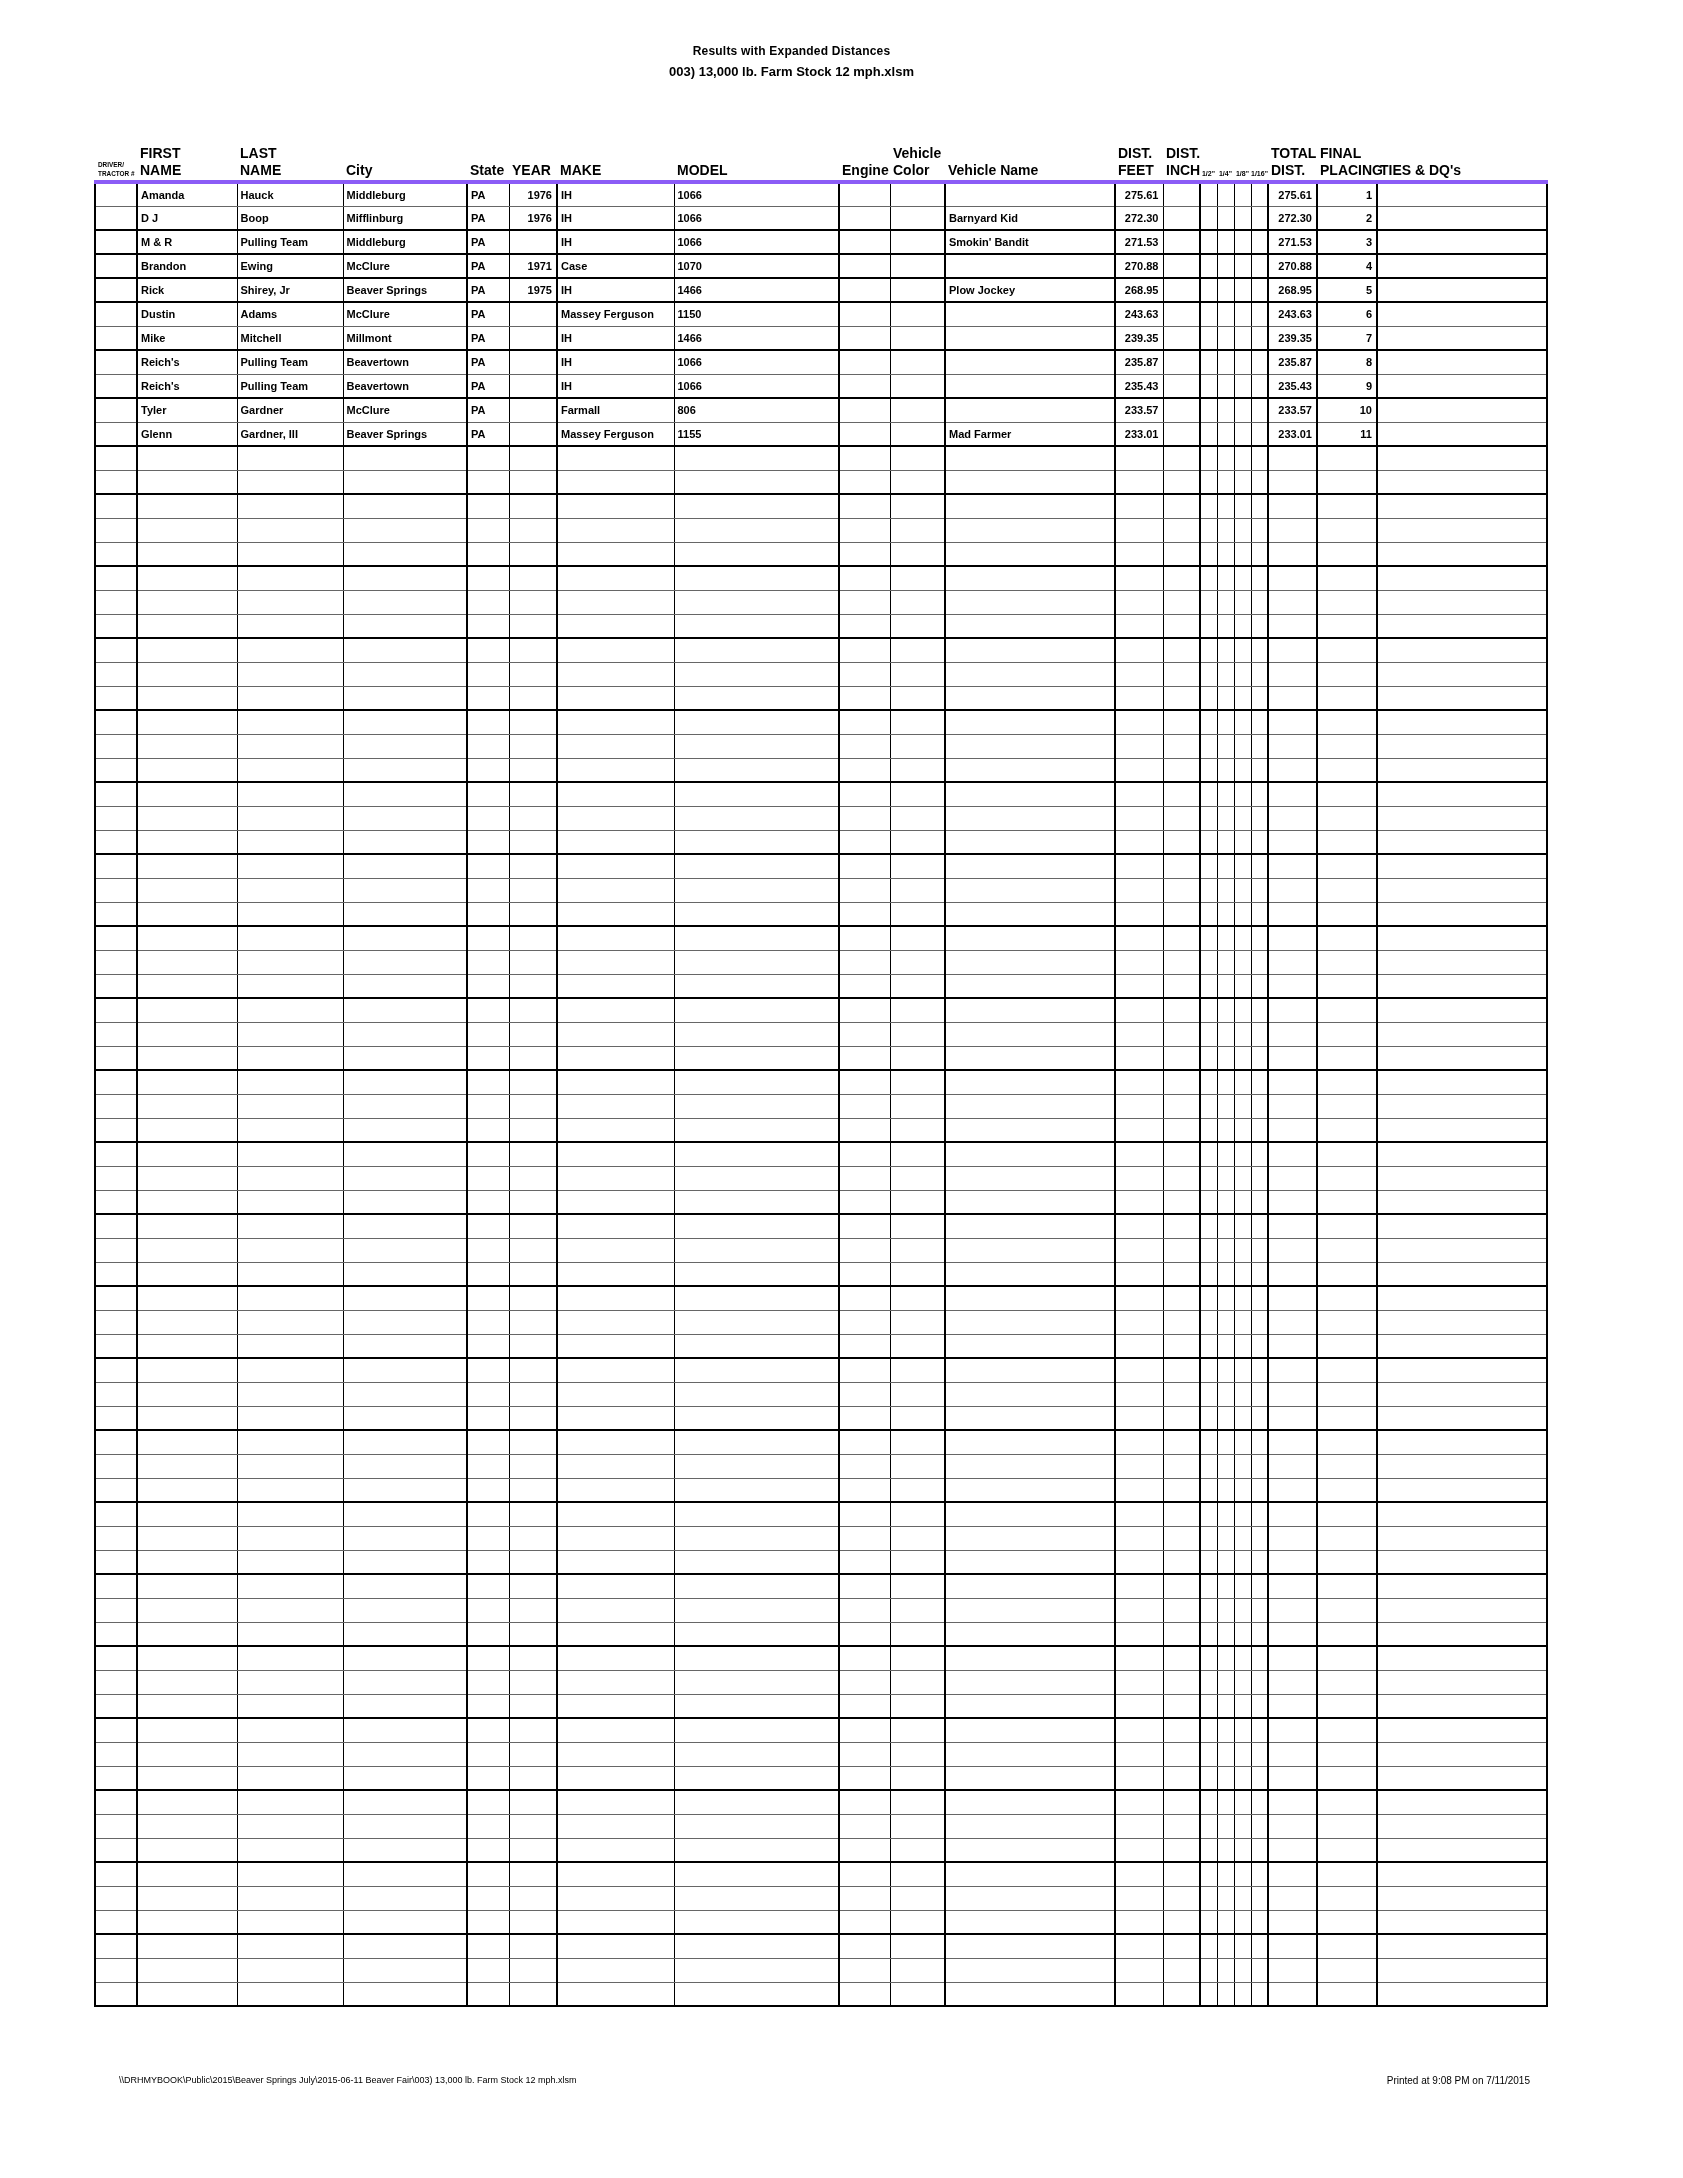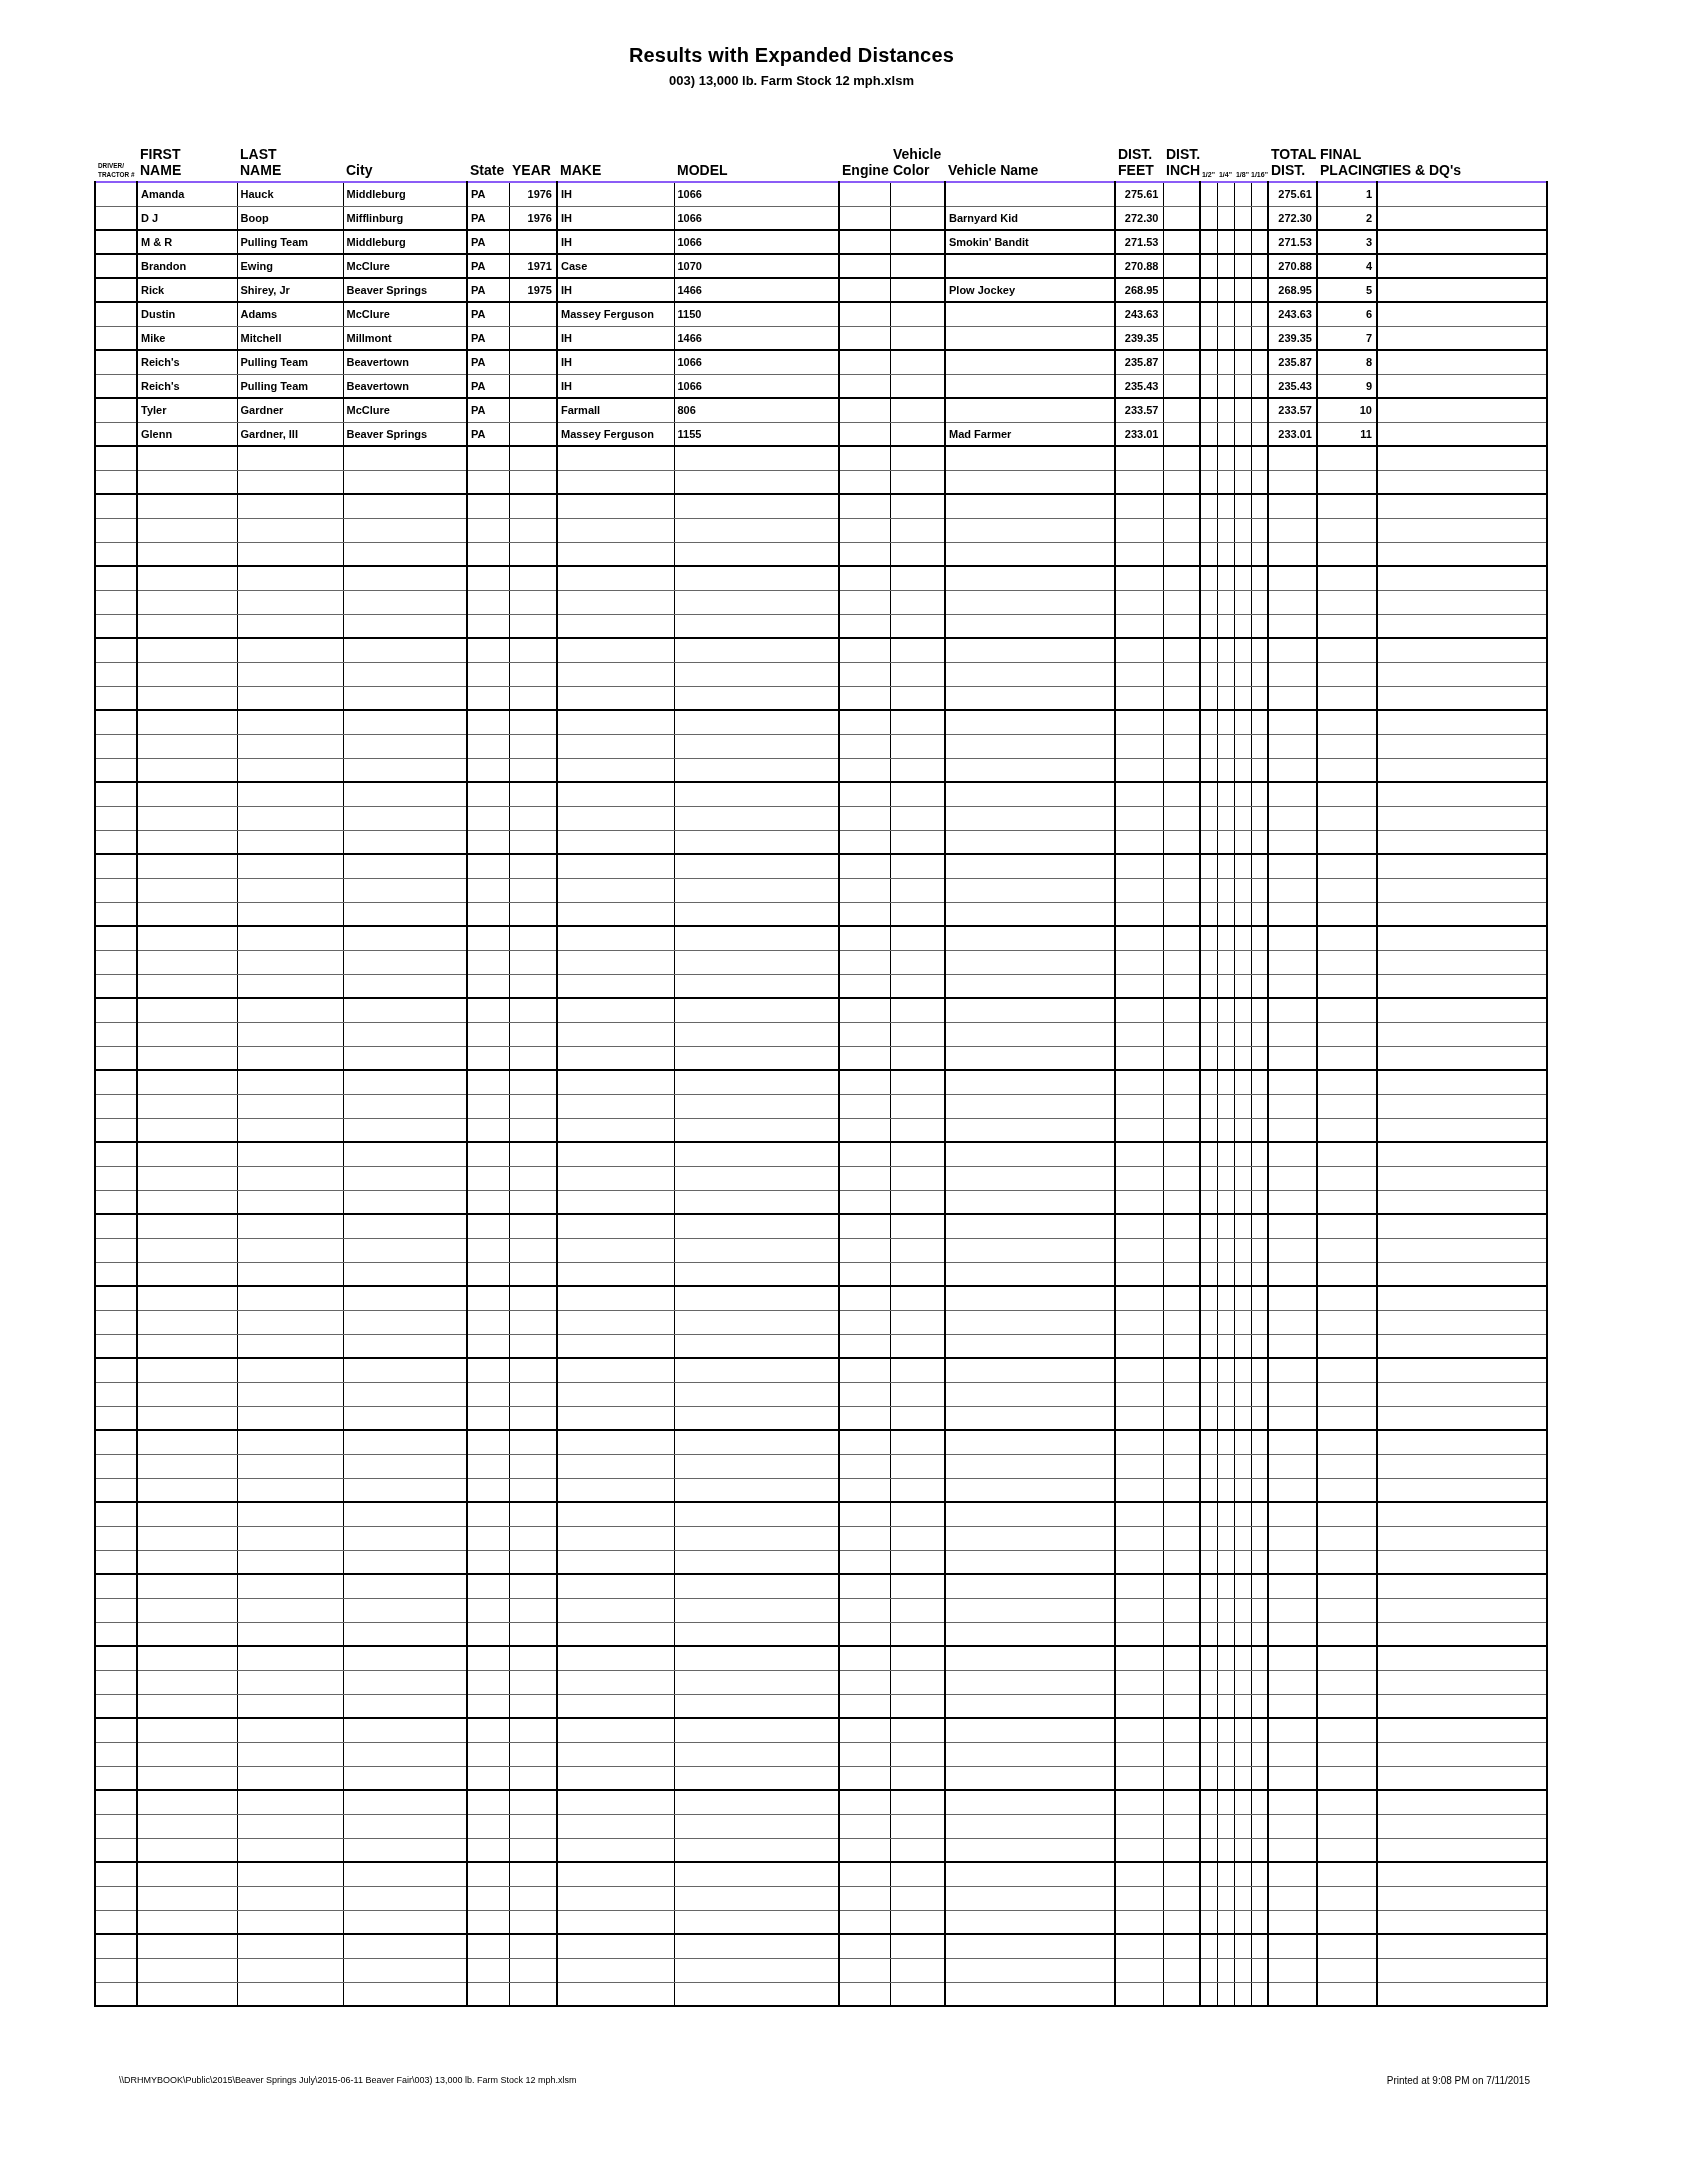--- a/index.html
+++ b/index.html
@@ -1,21 +1,21 @@
 <!DOCTYPE html>
 <html><head>
 <meta charset="utf-8">
 <style>
   html,body { margin:0; padding:0; background:#e8e8e8; }
   .page {
     position:relative; width:1683px; height:2178px; background:#ffffff;
     font-family:"Liberation Sans", sans-serif; color:#000; margin:0 auto; overflow:hidden;
   }
   .title-block { position:absolute; top:44px; left:59px; width:1465px; text-align:center; font-weight:bold; }
-  .title-line1 { font-size:20px; letter-spacing:0.2px; }
+  .title-line1 { font-size:12px; letter-spacing:0.2px; }
   .title-line2 { font-size:13px; margin-top:6px; }
 
   table.results { position:absolute; left:94px; top:145px; width:1450px; border-collapse:collapse; table-layout:fixed; }
   table.results td { box-sizing:border-box; }
 
   thead td {
     border:none; vertical-align:bottom; font-weight:bold; font-size:14px;
     line-height:1.18; padding:0 2px 2px 3px; white-space:nowrap; overflow:visible;
   }
   thead tr { height:37px; }
@@ -23,21 +23,21 @@
   thead td.frac { font-size:7px; text-align:center; padding:0 0 2px 0; }
   thead td.ar { text-align:right; padding-right:4px; }
   thead td.ac { }
 
   tbody tr { height:24px; }
   tbody td {
     border-left:1px solid #000; border-right:1px solid #000; border-bottom:1px solid #666;
     font-weight:bold; font-size:11px; padding:0 3px; white-space:nowrap; overflow:hidden;
     vertical-align:middle;
   }
-  tbody tr.first-row td { border-top:2px solid #8b5cf6; }
+  tbody tr.first-row td { border-top:4px solid #8b5cf6; }
   tbody tr.thick td { border-bottom:2px solid #000; }
   tbody td:first-child { border-left:2px solid #000; }
   tbody td:last-child { border-right:2px solid #000; }
   tbody td.hvy { border-right-width:2px; }
   tbody td.ar { text-align:right; padding-right:4px; }
 
   .footer-left { position:absolute; left:119px; top:2075px; font-size:9px; white-space:nowrap; }
   .footer-right { position:absolute; top:2075px; right:153px; font-size:10px; white-space:nowrap; }
 </style>
 </head>

